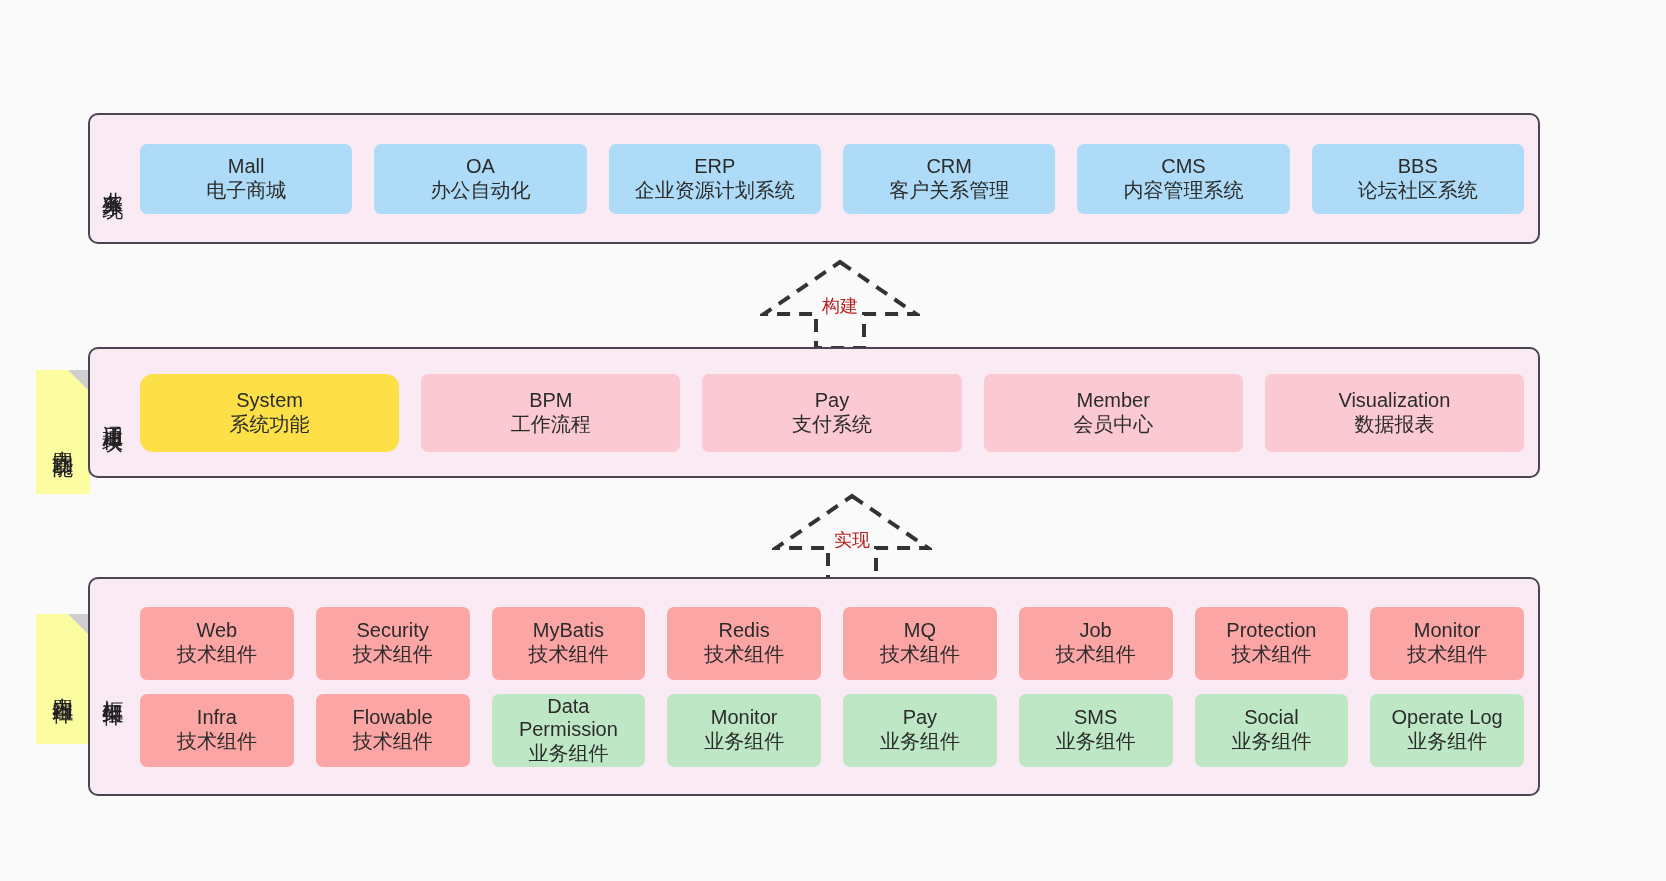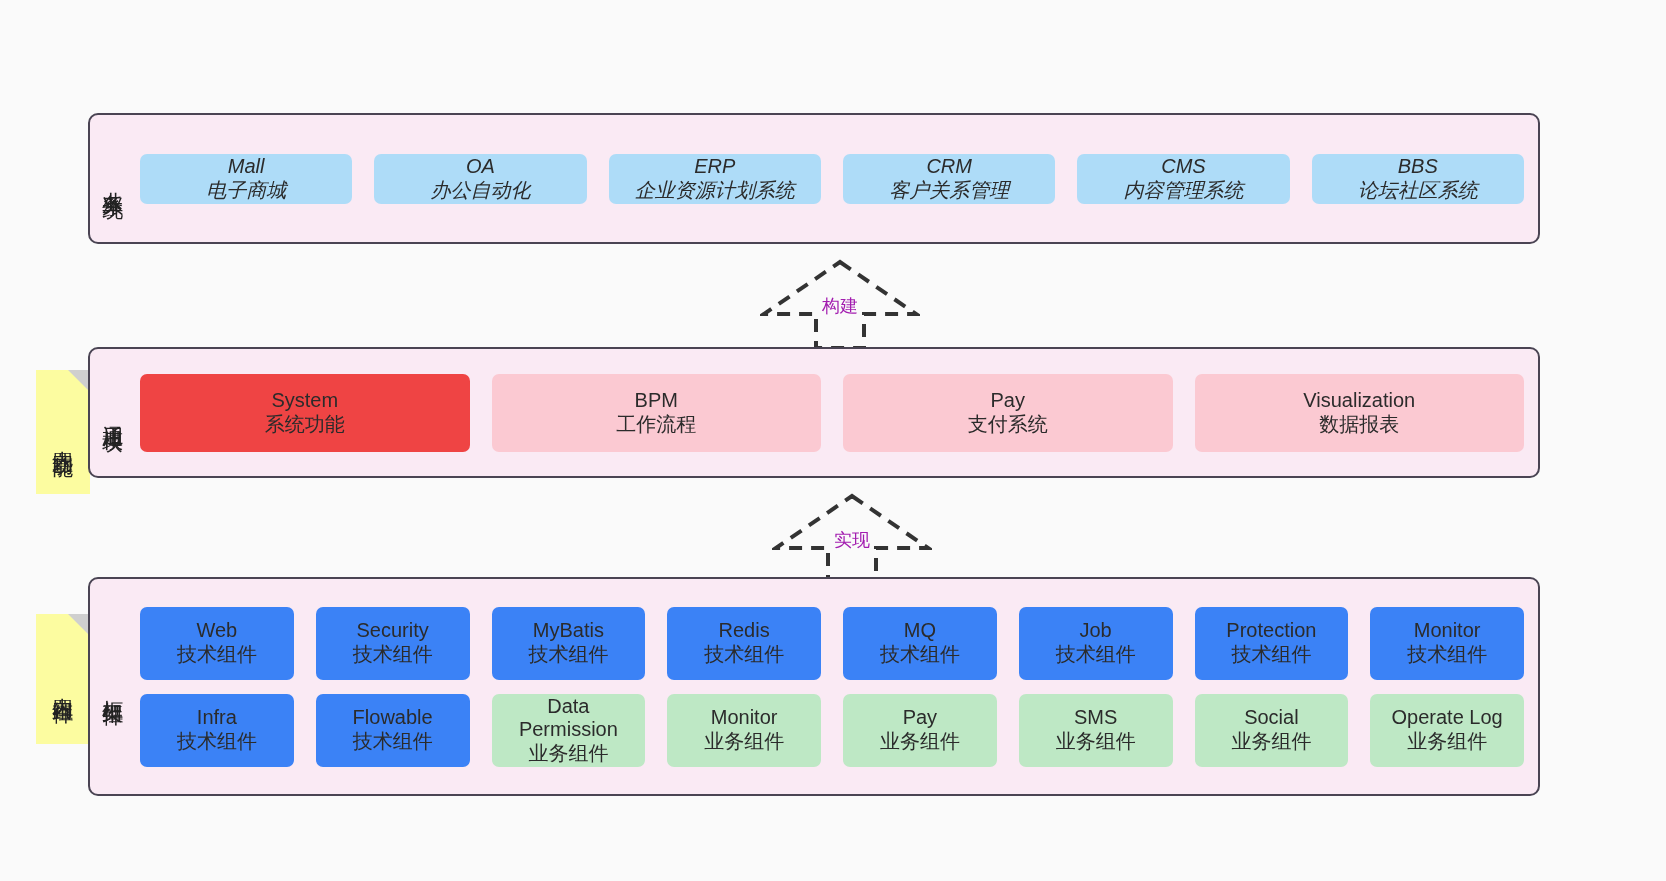--- a/index.html
+++ b/index.html
@@ -71,31 +71,31 @@
     line-height: 1.18;
     color: #2b2b2b;
     box-sizing: border-box;
     padding: 6px 4px;
   }
   .cell .en { display: block; }
   .cell .cn { display: block; }
 
   
   .c-blue        { background: #AEDCF8; }
-  .c-red         { background: #ef4444; }
+  .c-red         { background: #fde047; border-radius: 13px; }
   .c-pink        { background: #FBC9D2; }
-  .c-green       { background: #3b82f6; }
+  .c-green       { background: #fca5a5; }
   .c-green-light { background: #BEE8C5; }
 
   
   #layer-business  { left: 88px;  top: 113px; width: 1452px; height: 131px; }
   #layer-common    { left: 88px;  top: 347px; width: 1452px; height: 131px; }
   #layer-framework { left: 88px;  top: 577px; width: 1452px; height: 219px; }
 
-  #layer-business  .cell { height: 50px; font-style: italic; }
+  #layer-business  .cell { height: 70px; }
   #layer-common    .cell { height: 78px; }
   #layer-framework .cell { height: 73px; }
 
   
   .note {
     position: absolute;
     background: #FCFCA0;
     display: flex;
     align-items: center;
     justify-content: center;
@@ -127,21 +127,21 @@
     width: 160px;
     height: 92px;
   }
   .arrow svg { display: block; }
   .arrow-label {
     position: absolute;
     left: 50%;
     transform: translateX(-50%);
     top: 36px;
     font-size: 18px;
-    color: #a21caf;
+    color: #b91c1c;
     background: transparent;
     white-space: nowrap;
   }
   #arrow-build  { left: 760px; top: 258px; }
   #arrow-impl   { left: 772px; top: 492px; }
 </style>
 </head>
 <body>
 
 <div class="canvas">
@@ -199,20 +199,24 @@
         </div>
         <div class="cell c-pink">
           <span class="en">BPM</span>
           <span class="cn">工作流程</span>
         </div>
         <div class="cell c-pink">
           <span class="en">Pay</span>
           <span class="cn">支付系统</span>
         </div>
         <div class="cell c-pink">
+          <span class="en">Member</span>
+          <span class="cn">会员中心</span>
+        </div>
+        <div class="cell c-pink">
           <span class="en">Visualization</span>
           <span class="cn">数据报表</span>
         </div>
       </div>
     </div>
   </div>
 
   <div class="arrow" id="arrow-impl">
     <svg width="160" height="92" viewBox="0 0 160 92" xmlns="http://www.w3.org/2000/svg">
       <polygon points="80,4 156,56 104,56 104,90 56,90 56,56 4,56" fill="#fafafa" stroke="#333333" stroke-width="4" stroke-dasharray="13,9" stroke-linejoin="miter"></polygon>

